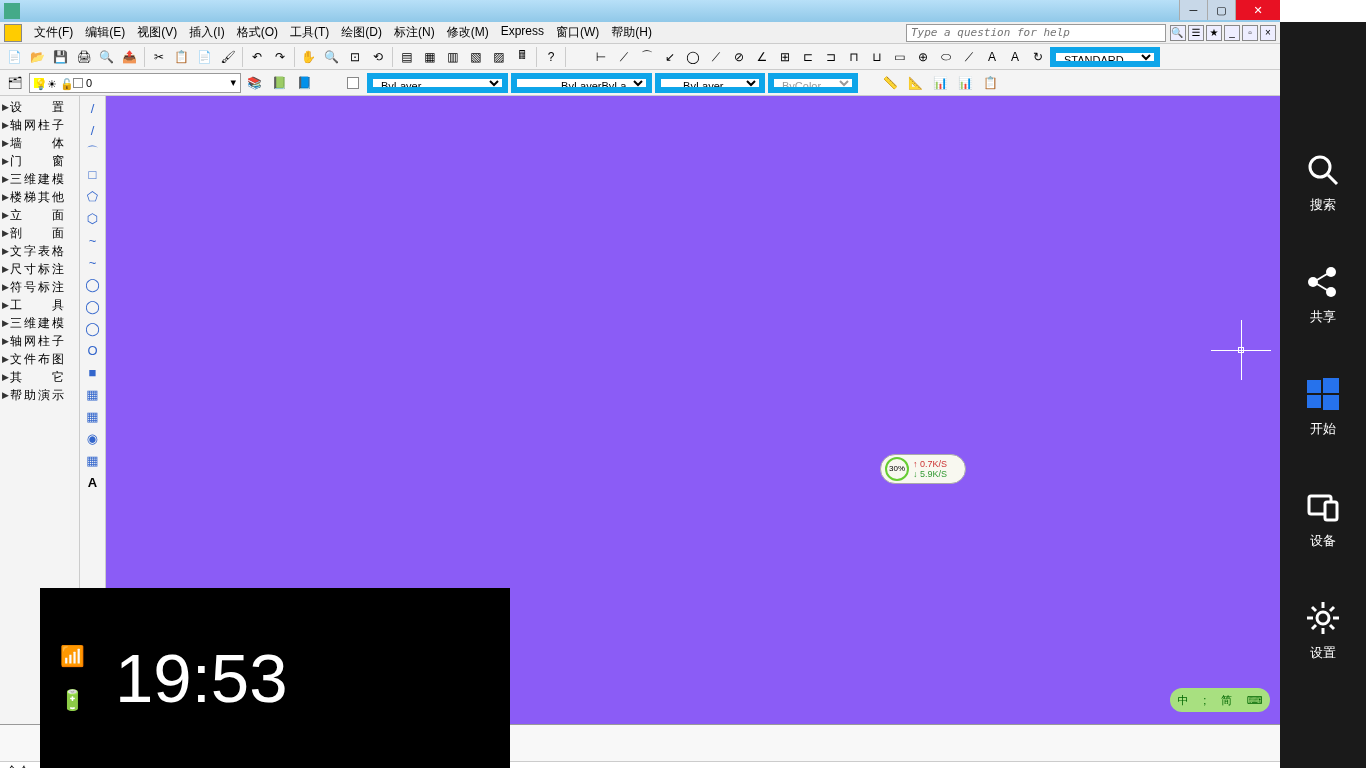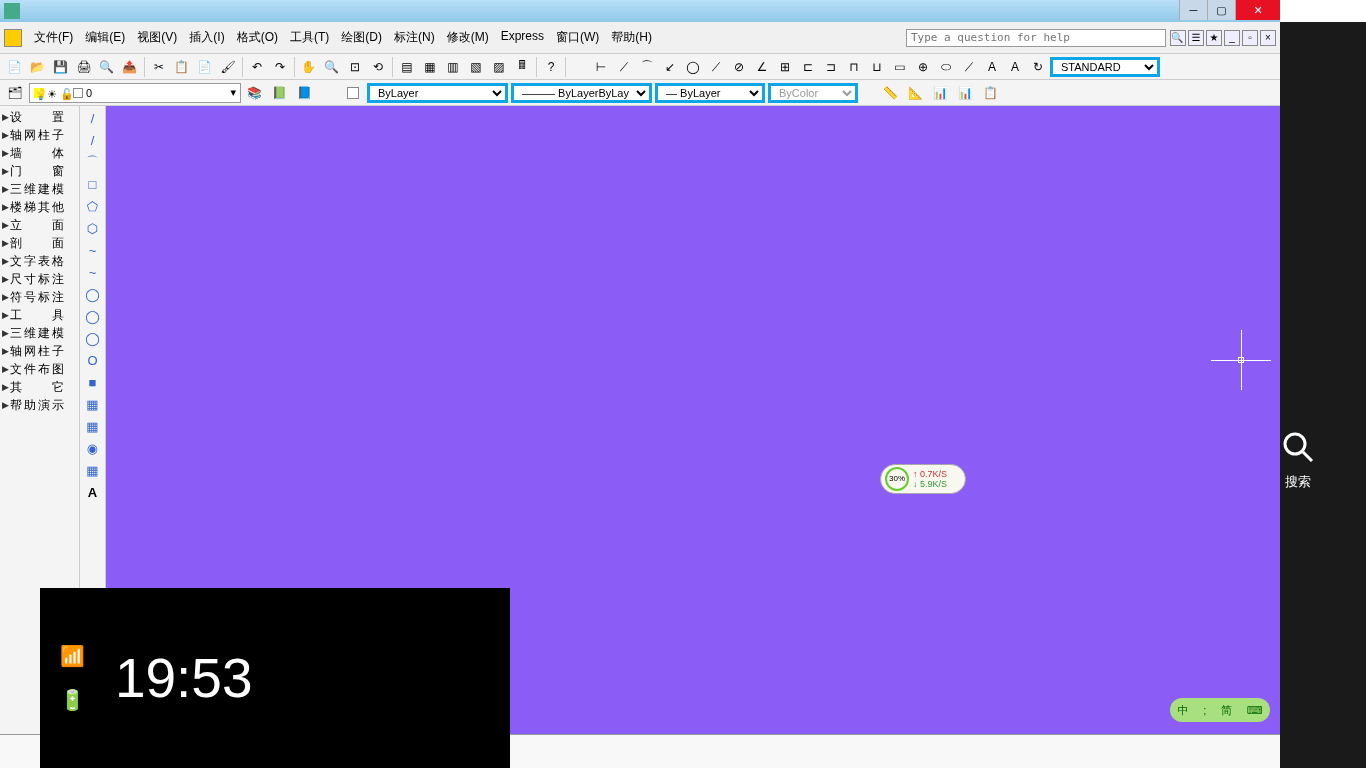--- a/index.html
+++ b/index.html
@@ -3,30 +3,30 @@
 <meta charset="utf-8">
 <style>
 * { box-sizing: border-box; margin: 0; padding: 0; }
 body { font-family: "Microsoft YaHei", "SimSun", sans-serif; font-size: 12px; background: #fff; overflow: hidden; width: 1366px; height: 768px; position: relative; }
 .titlebar { height: 22px; background: linear-gradient(#b8e0f8, #90c8e8); display: flex; align-items: center; padding-left: 4px; position: relative; }
 .titlebar-icon { width: 16px; height: 16px; background: #4a8; margin-right: 4px; }
 .titlebar-text { flex: 1; text-align: center; color: #000; font-size: 12px; }
 .win-controls { display: flex; position: absolute; right: 0; top: 0; }
 .win-btn { width: 28px; height: 20px; display: flex; align-items: center; justify-content: center; font-size: 11px; background: #c8d8e8; border-left: 1px solid #aaa; }
 .win-btn.close { background: #e81123; color: #fff; width: 45px; }
-.menubar { height: 32px; background: #f0f0f0; display: flex; align-items: center; padding: 0 4px; border-bottom: 1px solid #ccc; }
+.menubar { height: 22px; background: #f0f0f0; display: flex; align-items: center; padding: 0 4px; border-bottom: 1px solid #ccc; }
 .menu-icon { width: 18px; height: 18px; background: #fc0; margin-right: 6px; border: 1px solid #888; }
 .menu-item { padding: 2px 6px; cursor: pointer; font-size: 12px; }
-.help-input { margin-left: auto; width: 260px; height: 18px; border: 1px solid #999; font-family: monospace; font-size: 11px; padding: 0 4px; color: #888; }
+.help-input { margin-left: auto; width: 260px; height: 18px; border: 1px solid #999; font-family: monospace; font-size: 11px; padding: 0 4px; color: #888; font-style: italic; }
 .menu-right-icons { display: flex; gap: 2px; margin-left: 4px; }
 .mri { width: 16px; height: 16px; border: 1px solid #888; background: #eef; font-size: 10px; text-align: center; line-height: 14px; }
 .toolbar-row { height: 26px; background: #f4f4f4; border-bottom: 1px solid #ccc; display: flex; align-items: center; padding: 0 4px; gap: 1px; }
 .tb-btn { width: 22px; height: 22px; border: 1px solid transparent; display: flex; align-items: center; justify-content: center; font-size: 12px; }
 .tb-sep { width: 1px; height: 20px; background: #ccc; margin: 0 2px; }
-.tb-dropdown { height: 20px; border: 3px solid #0ea5e9; background: #fff; font-size: 11px; padding: 0 4px; }
+.tb-dropdown { height: 20px; border: 6px solid #0ea5e9; background: #fff; font-size: 11px; padding: 0 4px; }
 .long-dd { width: 141px; }
 .med-dd { width: 110px; }
 .sm-dd { width: 90px; }
 .layer-row { height: 26px; background: #f4f4f4; border-bottom: 1px solid #ccc; display: flex; align-items: center; padding: 0 4px; gap: 3px; }
 .layer-dd { width: 212px; height: 20px; border: 1px solid #999; background: #fff; display: flex; align-items: center; padding: 0 4px; font-size: 11px; }
 .layer-dd .sw { width: 10px; height: 10px; margin-right: 3px; }
 .main-area { display: flex; height: 628px; }
 .left-panel { width: 80px; background: #f4f4f4; border-right: 1px solid #ccc; padding: 2px; }
 .left-panel .item { display: flex; align-items: center; height: 18px; font-size: 12px; cursor: pointer; }
 .left-panel .item .arrow { width: 8px; font-size: 9px; color: #333; }
@@ -38,26 +38,26 @@
 .ucs-icon { position: absolute; left: 14px; bottom: 30px; color: #fff; font-size: 12px; }
 .crosshair { position: absolute; width: 60px; height: 60px; }
 .crosshair .h { position: absolute; top: 50%; width: 100%; height: 1px; background: #fff; }
 .crosshair .v { position: absolute; left: 50%; height: 100%; width: 1px; background: #fff; }
 .crosshair .box { position: absolute; top: 50%; left: 50%; width: 6px; height: 6px; border: 1px solid #fff; transform: translate(-50%,-50%); }
 .net-widget { position: absolute; left: 774px; top: 358px; width: 86px; height: 30px; background: #f8f8f0; border: 1px solid #aaa; border-radius: 15px; display: flex; align-items: center; font-size: 9px; padding: 0 4px; }
 .net-widget .pct { width: 24px; height: 24px; border: 2px solid #6c3; border-radius: 50%; text-align: center; line-height: 20px; font-size: 8px; margin-right: 4px; }
 .ime-widget { position: absolute; right: 10px; bottom: 12px; width: 100px; height: 24px; background: #a8e080; border-radius: 12px; display: flex; align-items: center; justify-content: space-around; font-size: 11px; color: #060; }
 .clock-overlay { position: absolute; left: 40px; bottom: 0; width: 470px; height: 180px; background: #000; display: flex; align-items: center; padding: 20px; color: #fff; }
 .clock-overlay .icons { display: flex; flex-direction: column; gap: 20px; margin-right: 30px; }
-.clock-overlay .time { font-size: 55px; font-weight: 300; margin-right: 20px; }
+.clock-overlay .time { font-size: 69px; font-weight: 300; margin-right: 20px; }
 .clock-overlay .date { font-size: 28px; line-height: 1.3; }
 .cmd-area { background: #fff; border-top: 1px solid #999; }
 .cmd-history { height: 36px; background: #f8f8f8; font-family: monospace; font-size: 11px; padding: 2px 4px; color: #aaa; overflow: hidden; }
 .cmd-line { height: 20px; background: #fff; display: flex; align-items: center; padding: 0 6px; font-family: "SimSun"; font-size: 12px; border-top: 1px solid #ccc; }
-.right-sidebar { position: absolute; right: 0; top: 22px; width: 86px; height: 746px; background: #1a1a1a; display: flex; flex-direction: row; align-items: center; padding-top: 130px; gap: 50px; color: #fff; }
+.right-sidebar { position: absolute; right: 0; top: 22px; width: 86px; height: 746px; background: #1a1a1a; display: flex; flex-direction: column; align-items: center; padding-top: 130px; gap: 50px; color: #fff; }
 .rs-item { display: flex; flex-direction: column; align-items: center; gap: 8px; font-size: 13px; cursor: pointer; }
 .rs-item .ico { width: 36px; height: 36px; display: flex; align-items: center; justify-content: center; font-size: 32px; }
 .app-container { width: 1280px; height: 768px; position: relative; }
 svg { display: block; }
 </style>
 </head>
 <body>
 
 <div class="app-container">
 <div class="titlebar">

